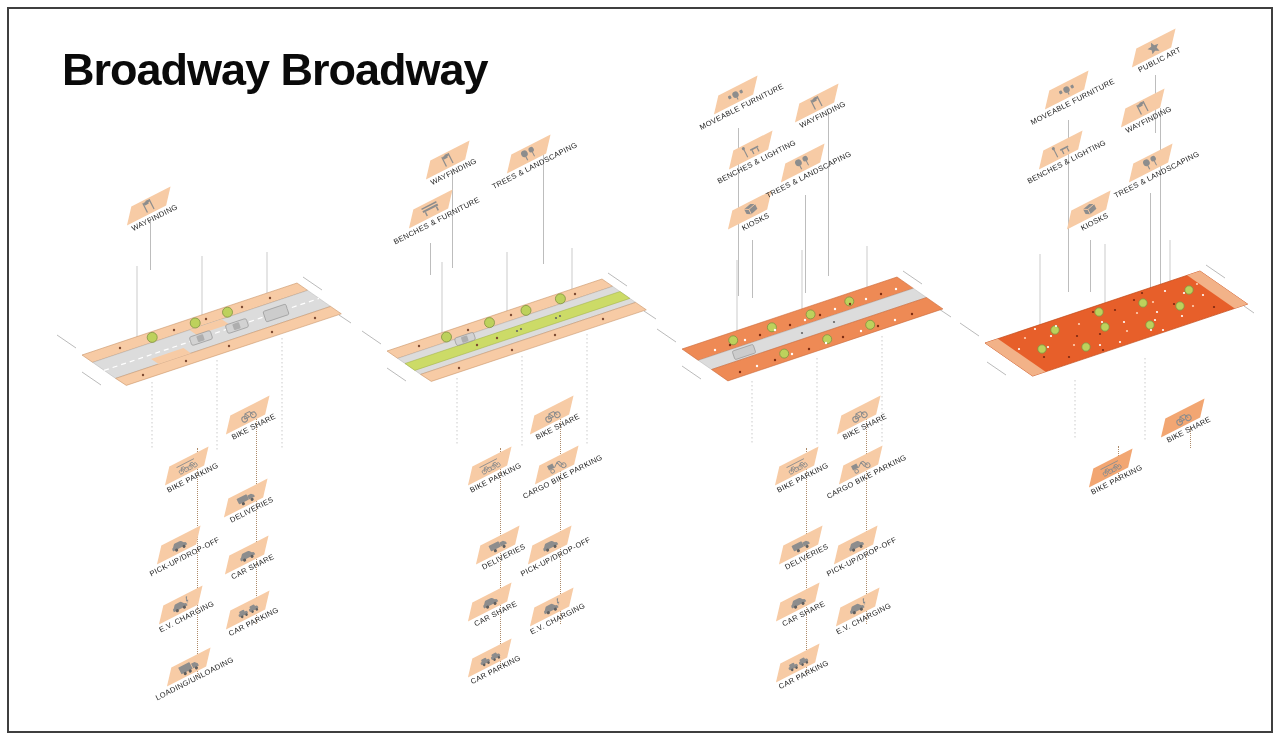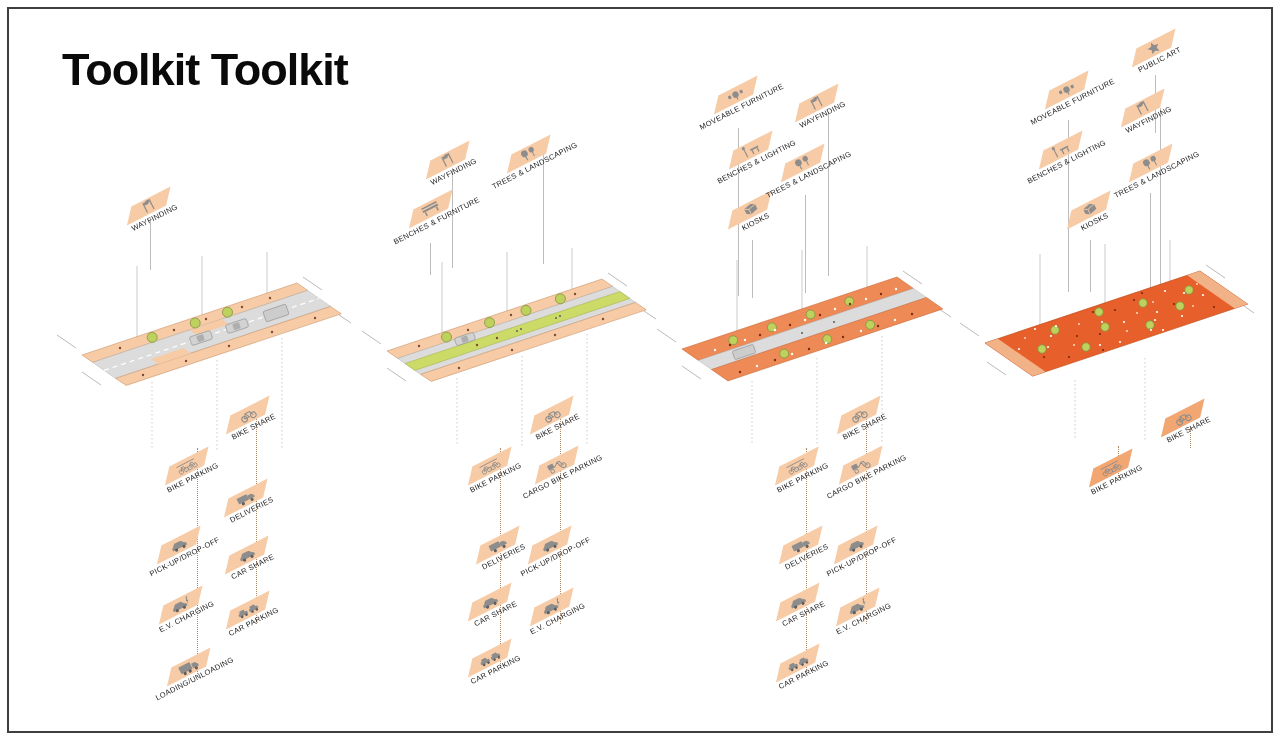--- a/index.html
+++ b/index.html
@@ -130,21 +130,21 @@
         <rect x="2.5" y="2.5" width="13.5" height="8" rx="0.6" fill="#8d8d8d"></rect>
         <path fill="#8d8d8d" d="M16.8 5 L21 5 L23.5 7.8 L23.5 10.5 L16.8 10.5 Z"></path>
         <circle cx="6.5" cy="11.5" r="1.7" fill="#5f5f5f"></circle>
         <circle cx="12.5" cy="11.5" r="1.7" fill="#5f5f5f"></circle>
         <circle cx="20" cy="11.5" r="1.7" fill="#5f5f5f"></circle>
       </symbol>
 </defs>
 </svg>
 
 <div class="frame"></div>
-<h1 class="title">Toolkit Toolkit</h1>
+<h1 class="title">Broadway Broadway</h1>
 
 <svg class="blk" style="left:52px;top:252px" width="300" height="200" viewBox="0 0 300 200">
   <g stroke="#a8a8a8" stroke-width="0.8">
     <line x1="24" y1="96" x2="5" y2="83"></line>
       <line x1="49" y1="133" x2="30" y2="120"></line>
     <line x1="251" y1="25" x2="270" y2="38"></line>
       <line x1="287" y1="63" x2="299" y2="71"></line>
   </g>
   <g stroke="#b5b5b5" stroke-width="0.7">
     <line x1="85" y1="95" x2="85" y2="14"></line>

